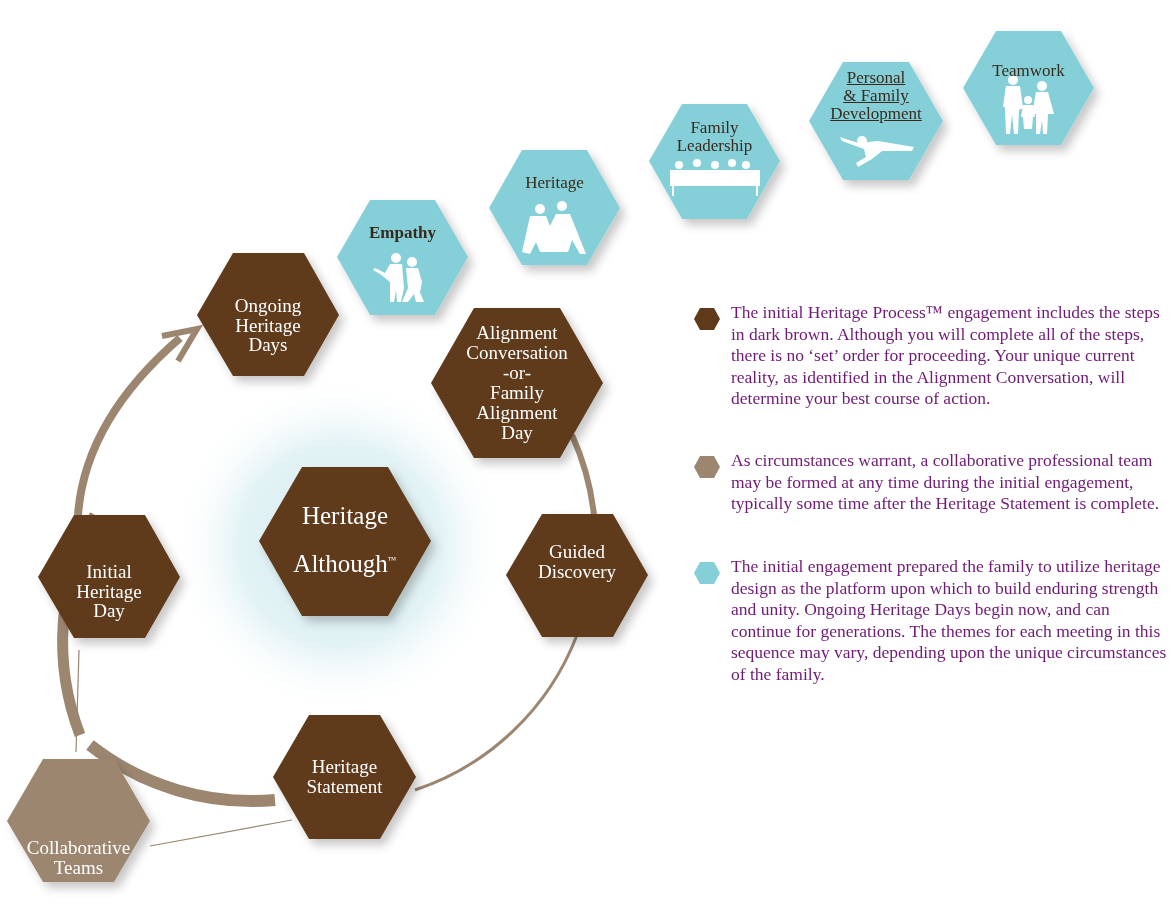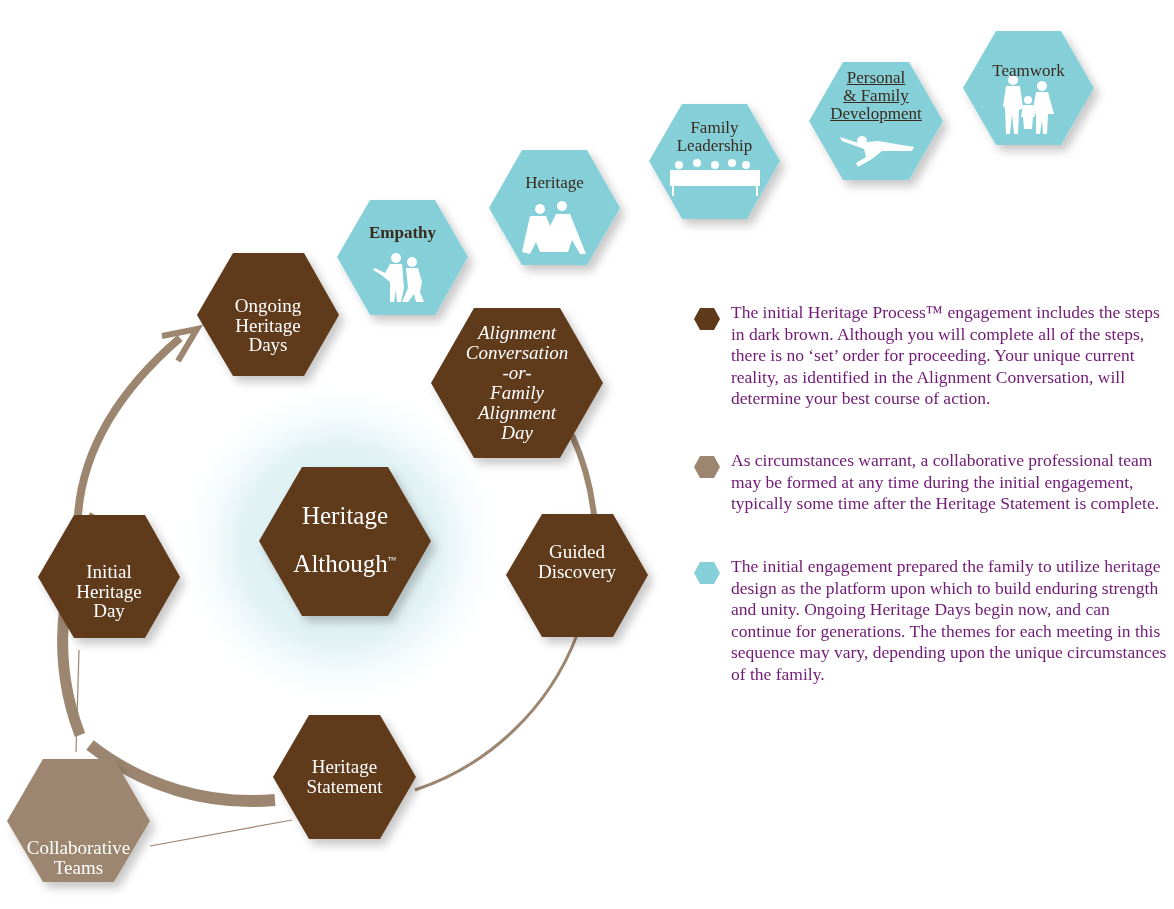--- a/index.html
+++ b/index.html
@@ -98,21 +98,21 @@
 <div class="hex-label light center" style="left:259px; top:505px; width:172px; height:70px;">
   <div>
     <div>Heritage</div>
     <div><span>Although</span><span class="tm">™</span></div>
   </div>
 </div>
 
 <div class="hex-label light" style="left:197px; top:253px; width:142px; height:145px;">Ongoing
 Heritage
 Days</div>
-<div class="hex-label light" style="left:431px; top:308px; width:172px; height:150px;font-style:italic;">Alignment
+<div class="hex-label light" style="left:431px; top:308px; width:172px; height:150px;">Alignment
 Conversation
 -or-
 Family
 Alignment
 Day</div>
 <div class="hex-label light" style="left:506px; top:514px; width:142px; height:95px;">Guided
 Discovery</div>
 <div class="hex-label light" style="left:273px; top:715px; width:143px; height:124px;">Heritage
 Statement</div>
 <div class="hex-label light" style="left:38px; top:515px; width:142px; height:153px;">Initial

